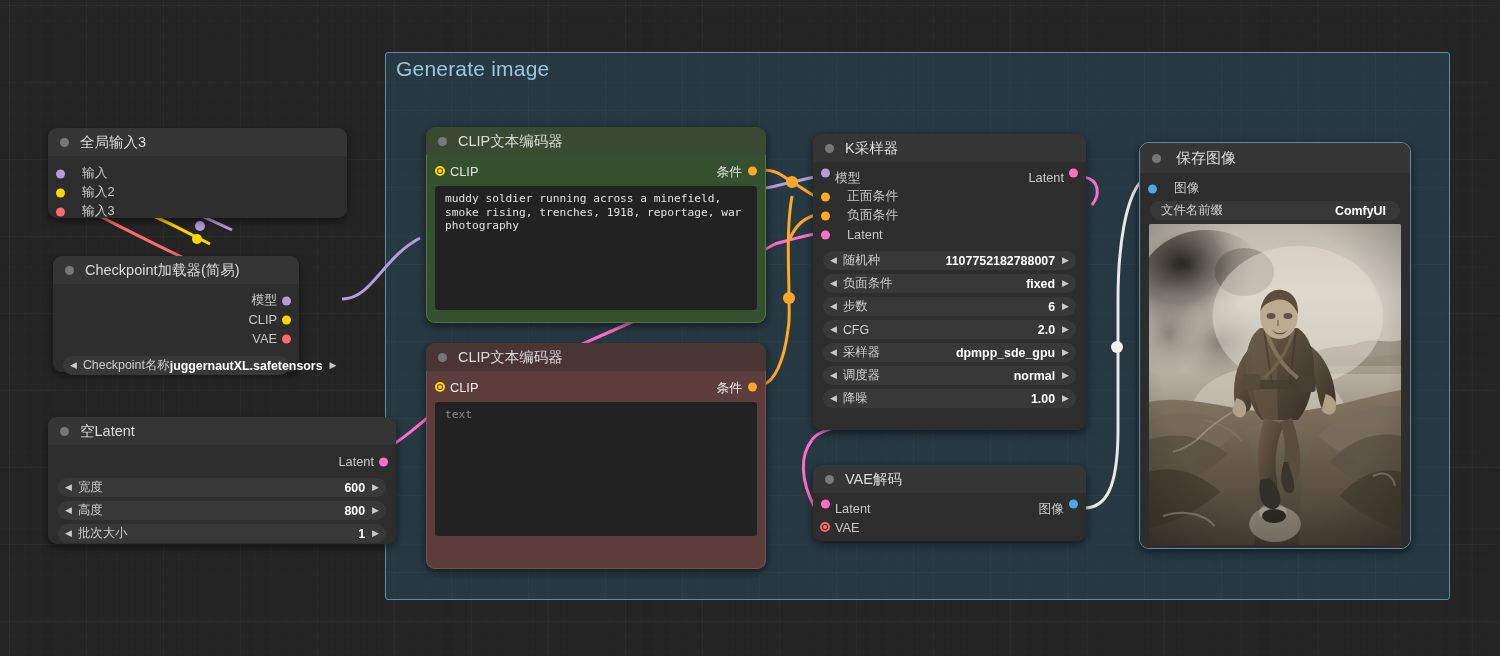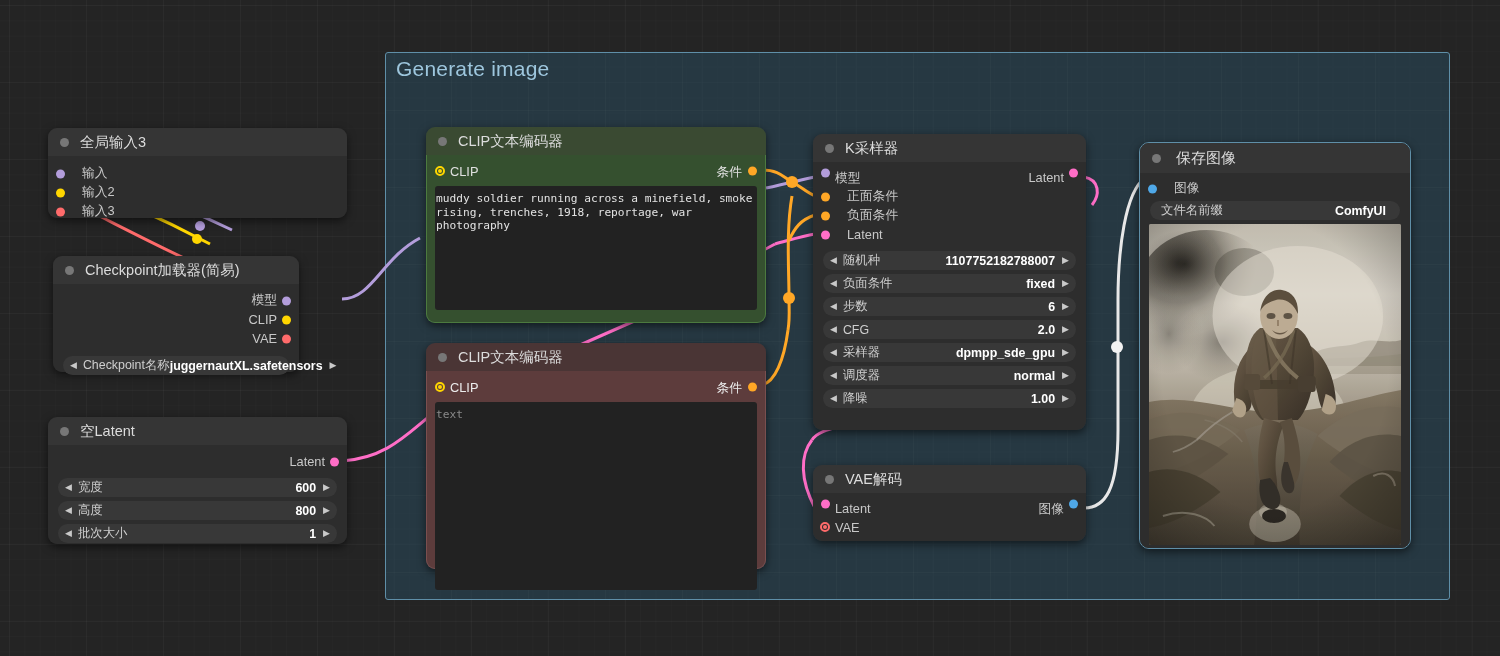--- a/index.html
+++ b/index.html
@@ -118,21 +118,21 @@
 
   
   .textbox {
     margin: 4px 8px 2px 8px;
     background: #222222;
     border-radius: 3px;
     font-family: "DejaVu Sans Mono", monospace;
     font-size: 11.2px;
     line-height: 1.22;
     color: #e2e2e2;
-    padding: 6px 1px;
+    padding: 6px 10px;
     white-space: pre-wrap;
     word-break: break-word;
     overflow: hidden;
   }
   .textbox.placeholder { color: #8a8a8a; }
 
   
   .img-wrap {
     margin: 3px 9px 0 9px;
     border-radius: 2px;
@@ -239,21 +239,21 @@
       </div>
       <div class="widget" style="margin-top:8px;">
         <span class="arr">◀</span>
         <span class="w-label">Checkpoint名称</span>
         <span class="w-value">juggernautXL.safetensors</span>
         <span class="arr">▶</span>
       </div>
     </div>
   </div>
 
-  <div class="node n-gray" style="left:48px; top:417px; width:299px;">
+  <div class="node n-gray" style="left:48px; top:417px; width:348px;">
     <div class="node-title">
       <span class="dot-collapse"></span>
       <span>空Latent</span>
     </div>
     <div class="node-body" style="height:99px; padding-top:7px;">
       <div class="slot-row slot-out">
         <span>Latent</span>
         <span class="port right" style="background:#ff6ec7"></span>
       </div>
       <div class="widget" style="margin-top:7px;">
@@ -298,21 +298,21 @@
       <span class="dot-collapse"></span>
       <span>CLIP文本编码器</span>
     </div>
     <div class="node-body" style="height:198px; padding-top:5px;">
       <div style="position:relative; height:22px;">
         <span class="port ring" style="left:8px; top:11px; color:#ffd600;"></span>
         <span style="position:absolute; left:23px; top:4px; font-size:12.8px; color:#ececec;">CLIP</span>
         <span style="position:absolute; right:23px; top:4px; font-size:12.8px; color:#ececec;">条件</span>
         <span class="port" style="right:8px; top:11px; background:#ffa726;"></span>
       </div>
-      <div class="textbox placeholder" style="height:188px;">text</div>
+      <div class="textbox placeholder" style="height:134px;">text</div>
     </div>
   </div>
 
   <div class="node n-gray" style="left:813px; top:134px; width:273px;">
     <div class="node-title">
       <span class="dot-collapse"></span>
       <span>K采样器</span>
     </div>
     <div class="node-body" style="height:268px; padding-top:6px;">
 

